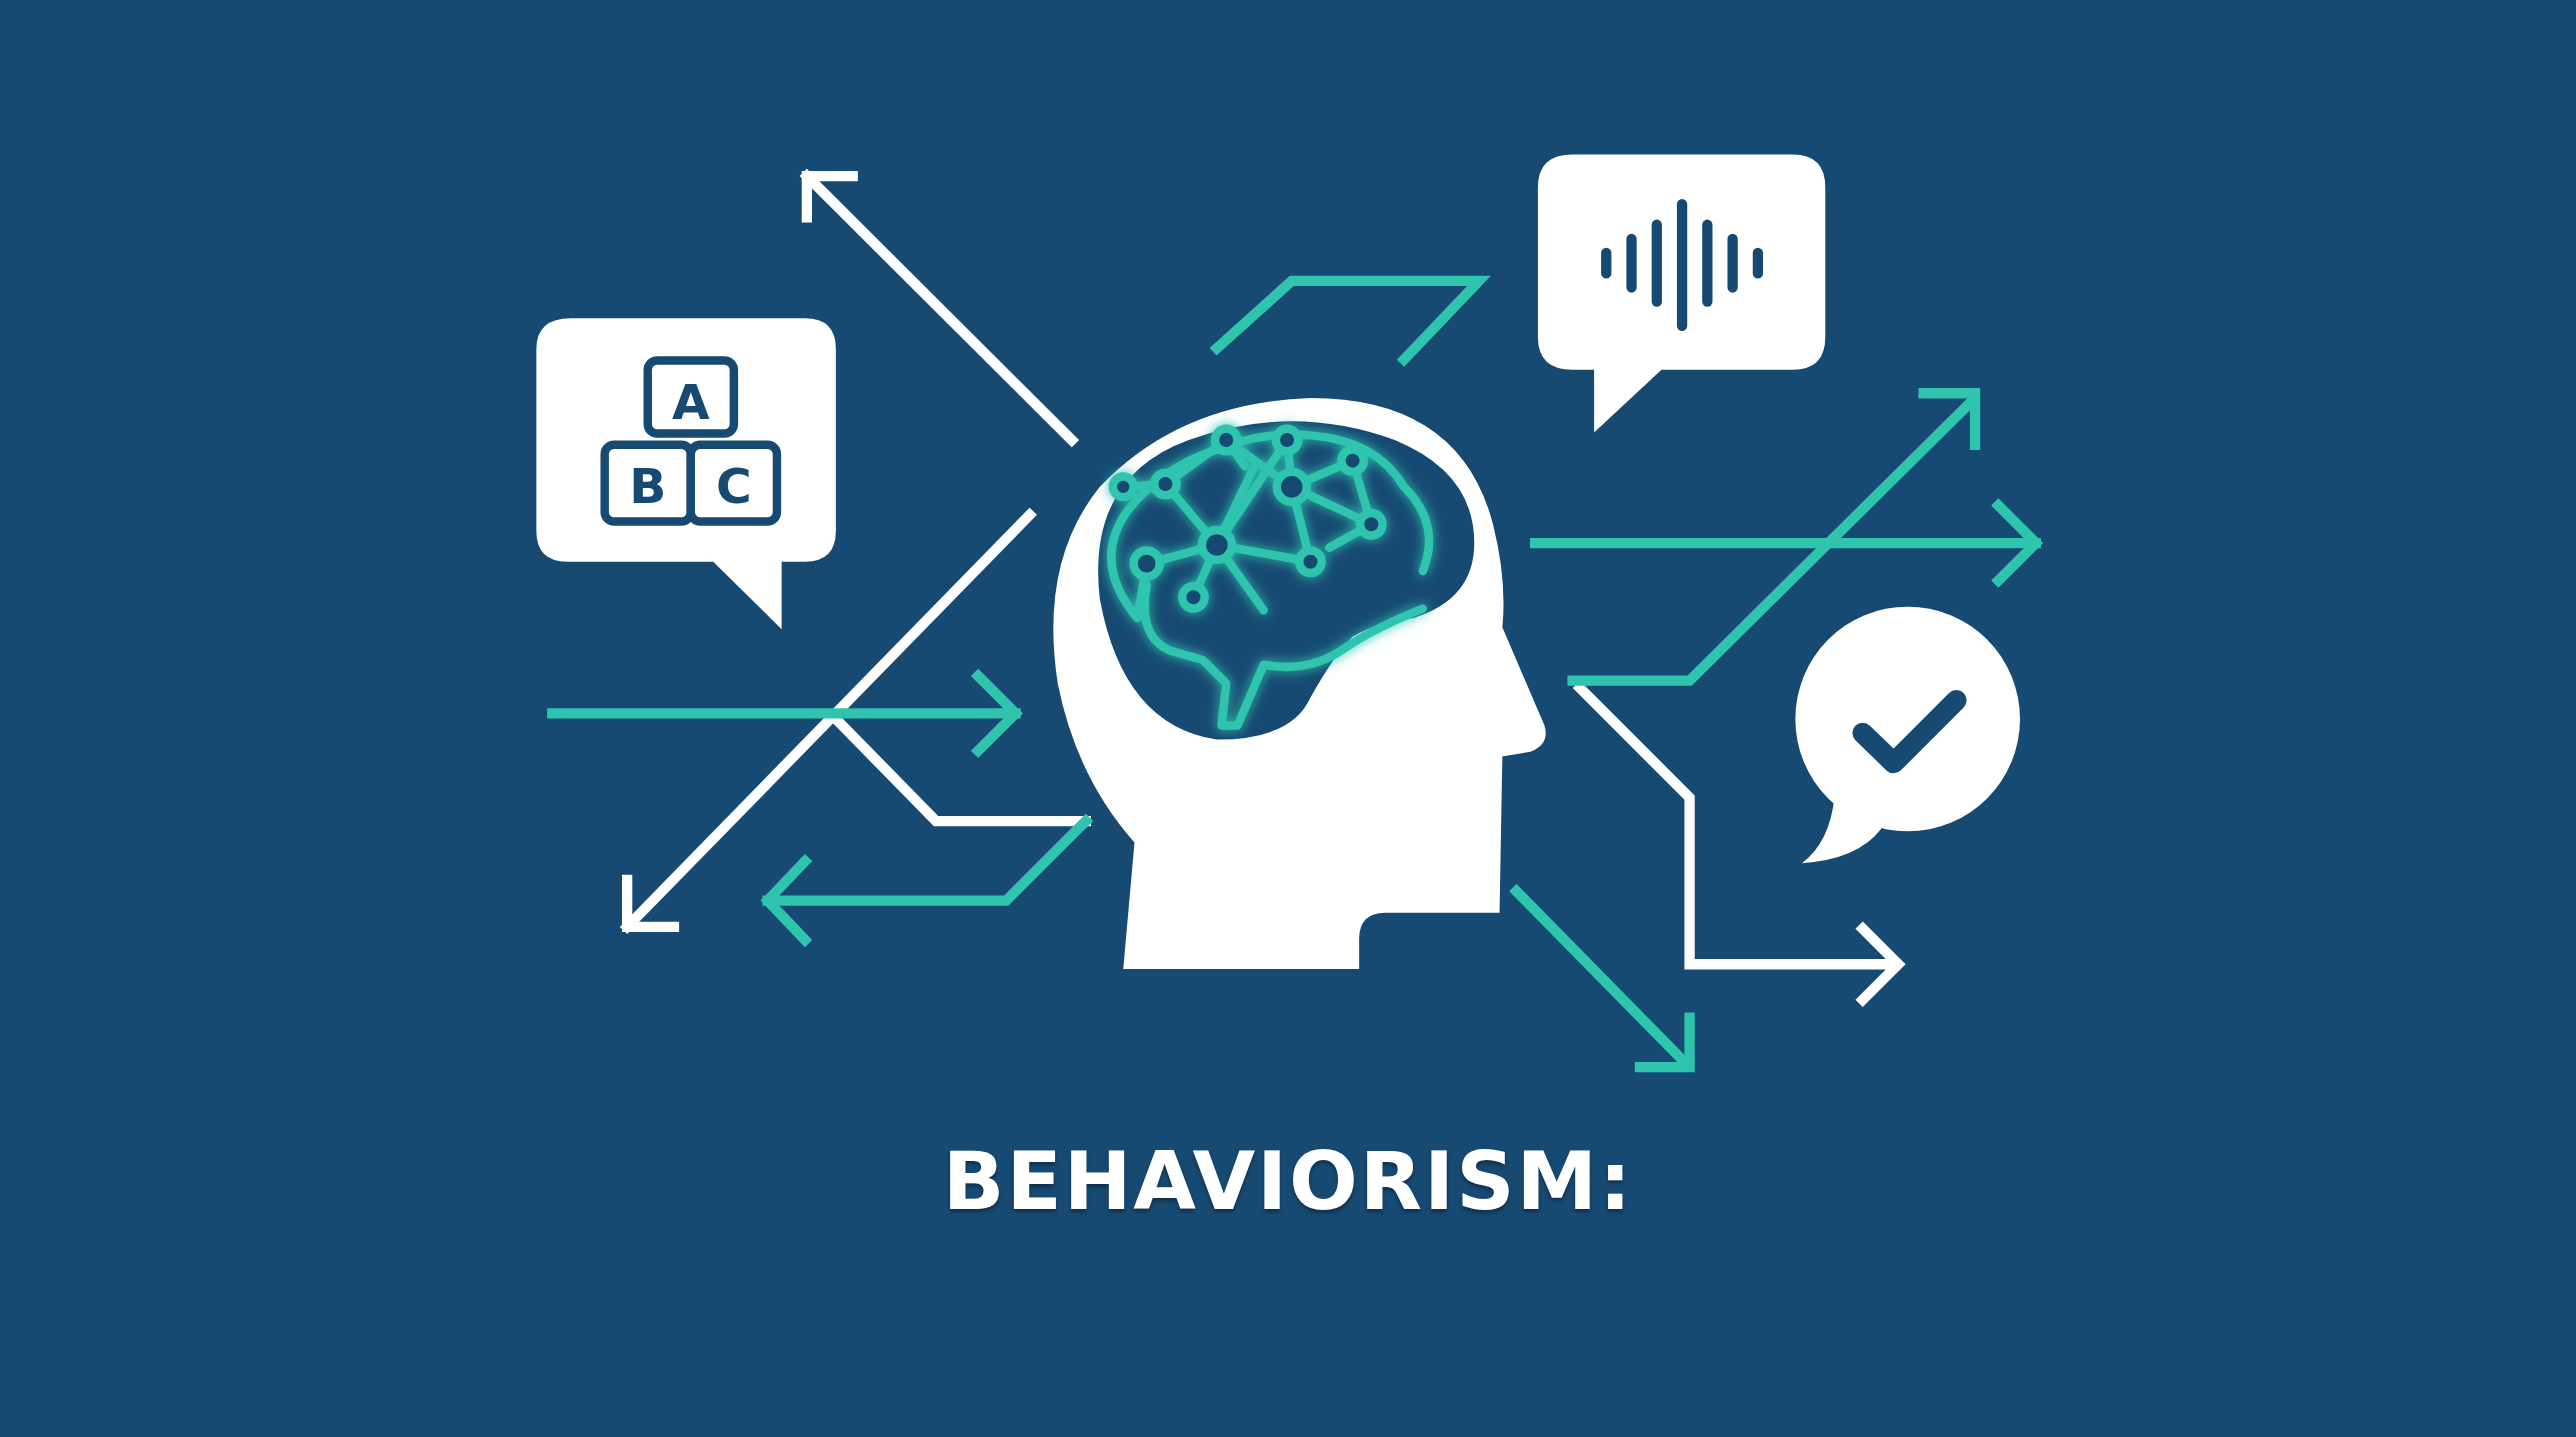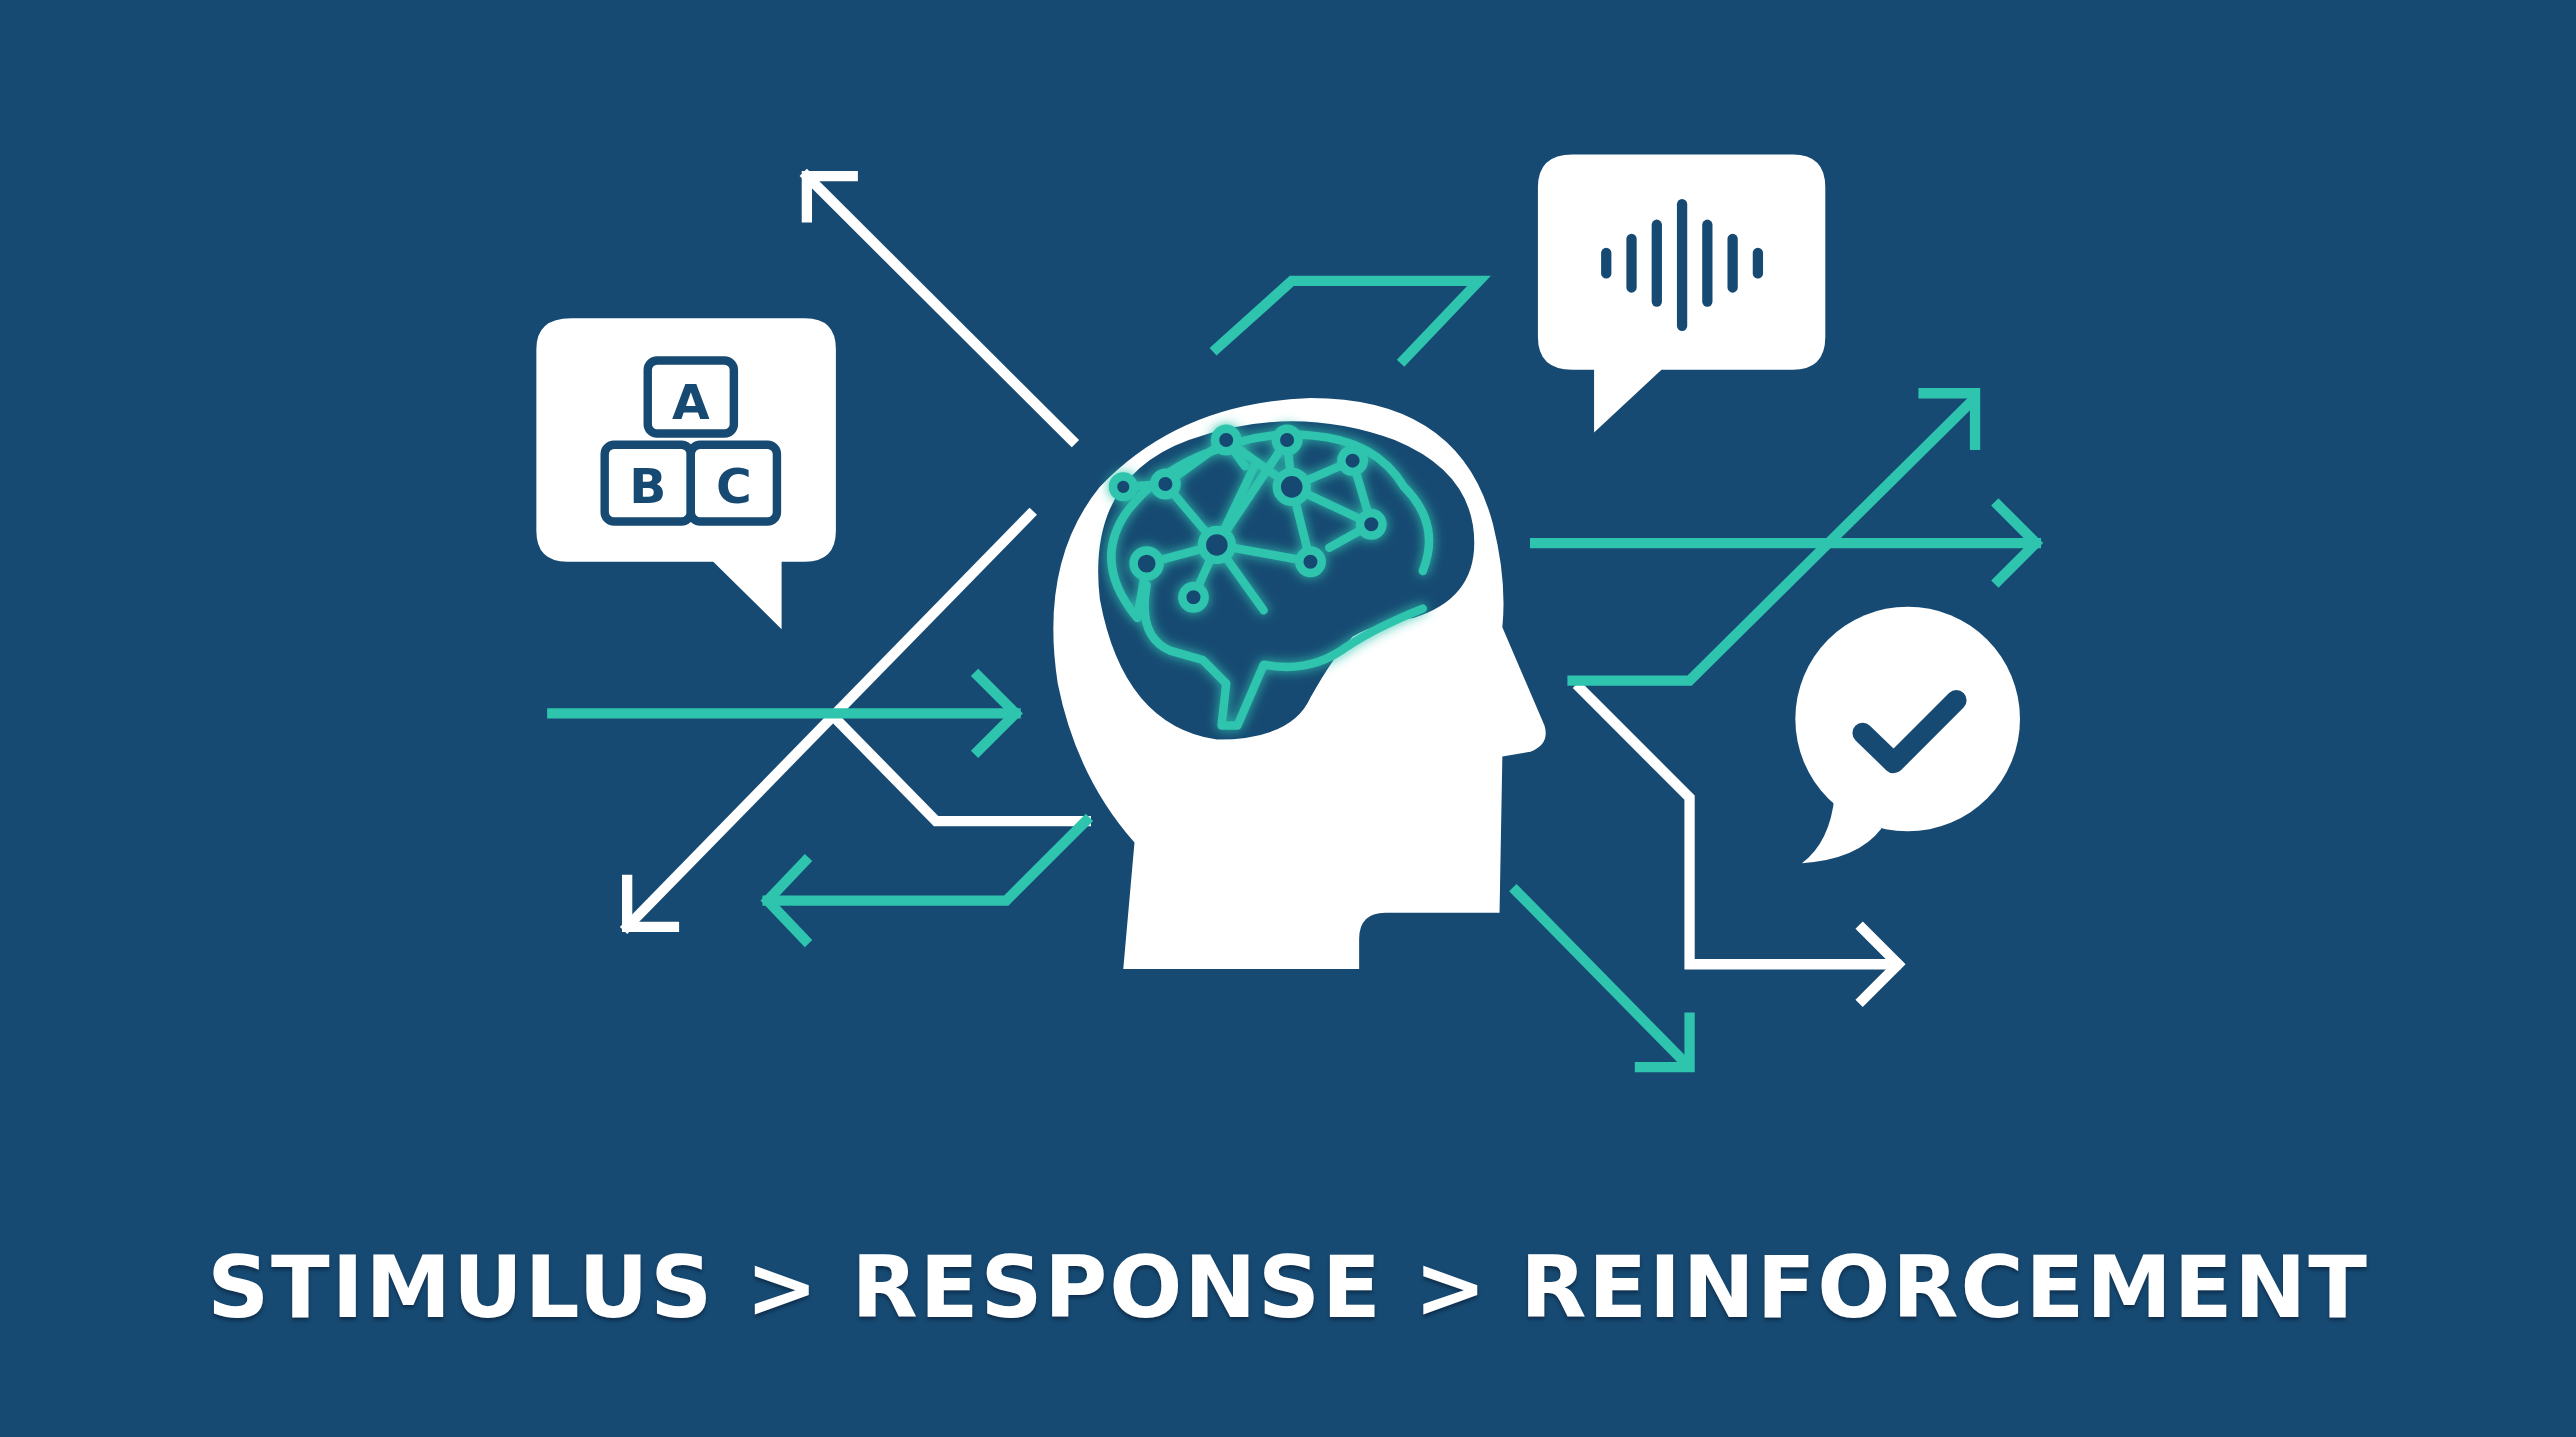--- a/index.html
+++ b/index.html
@@ -174,15 +174,15 @@
           <circle cx="1225" cy="602" r="14"></circle>
           <circle cx="1465" cy="560" r="12"></circle>
           <circle cx="1400" cy="600" r="12"></circle>
           <circle cx="1275" cy="638" r="12"></circle>
           <circle cx="1200" cy="520" r="11"></circle>
         </g>
       </g>
     </g>
   </svg>
 
-  <div class="title title-line2">STIMULUS &gt; RESPONSE &gt; REINFORCEMENT</div>
+  <div class="title title-line1">BEHAVIORISM:</div>
 </div>
 
 
 </body></html>

